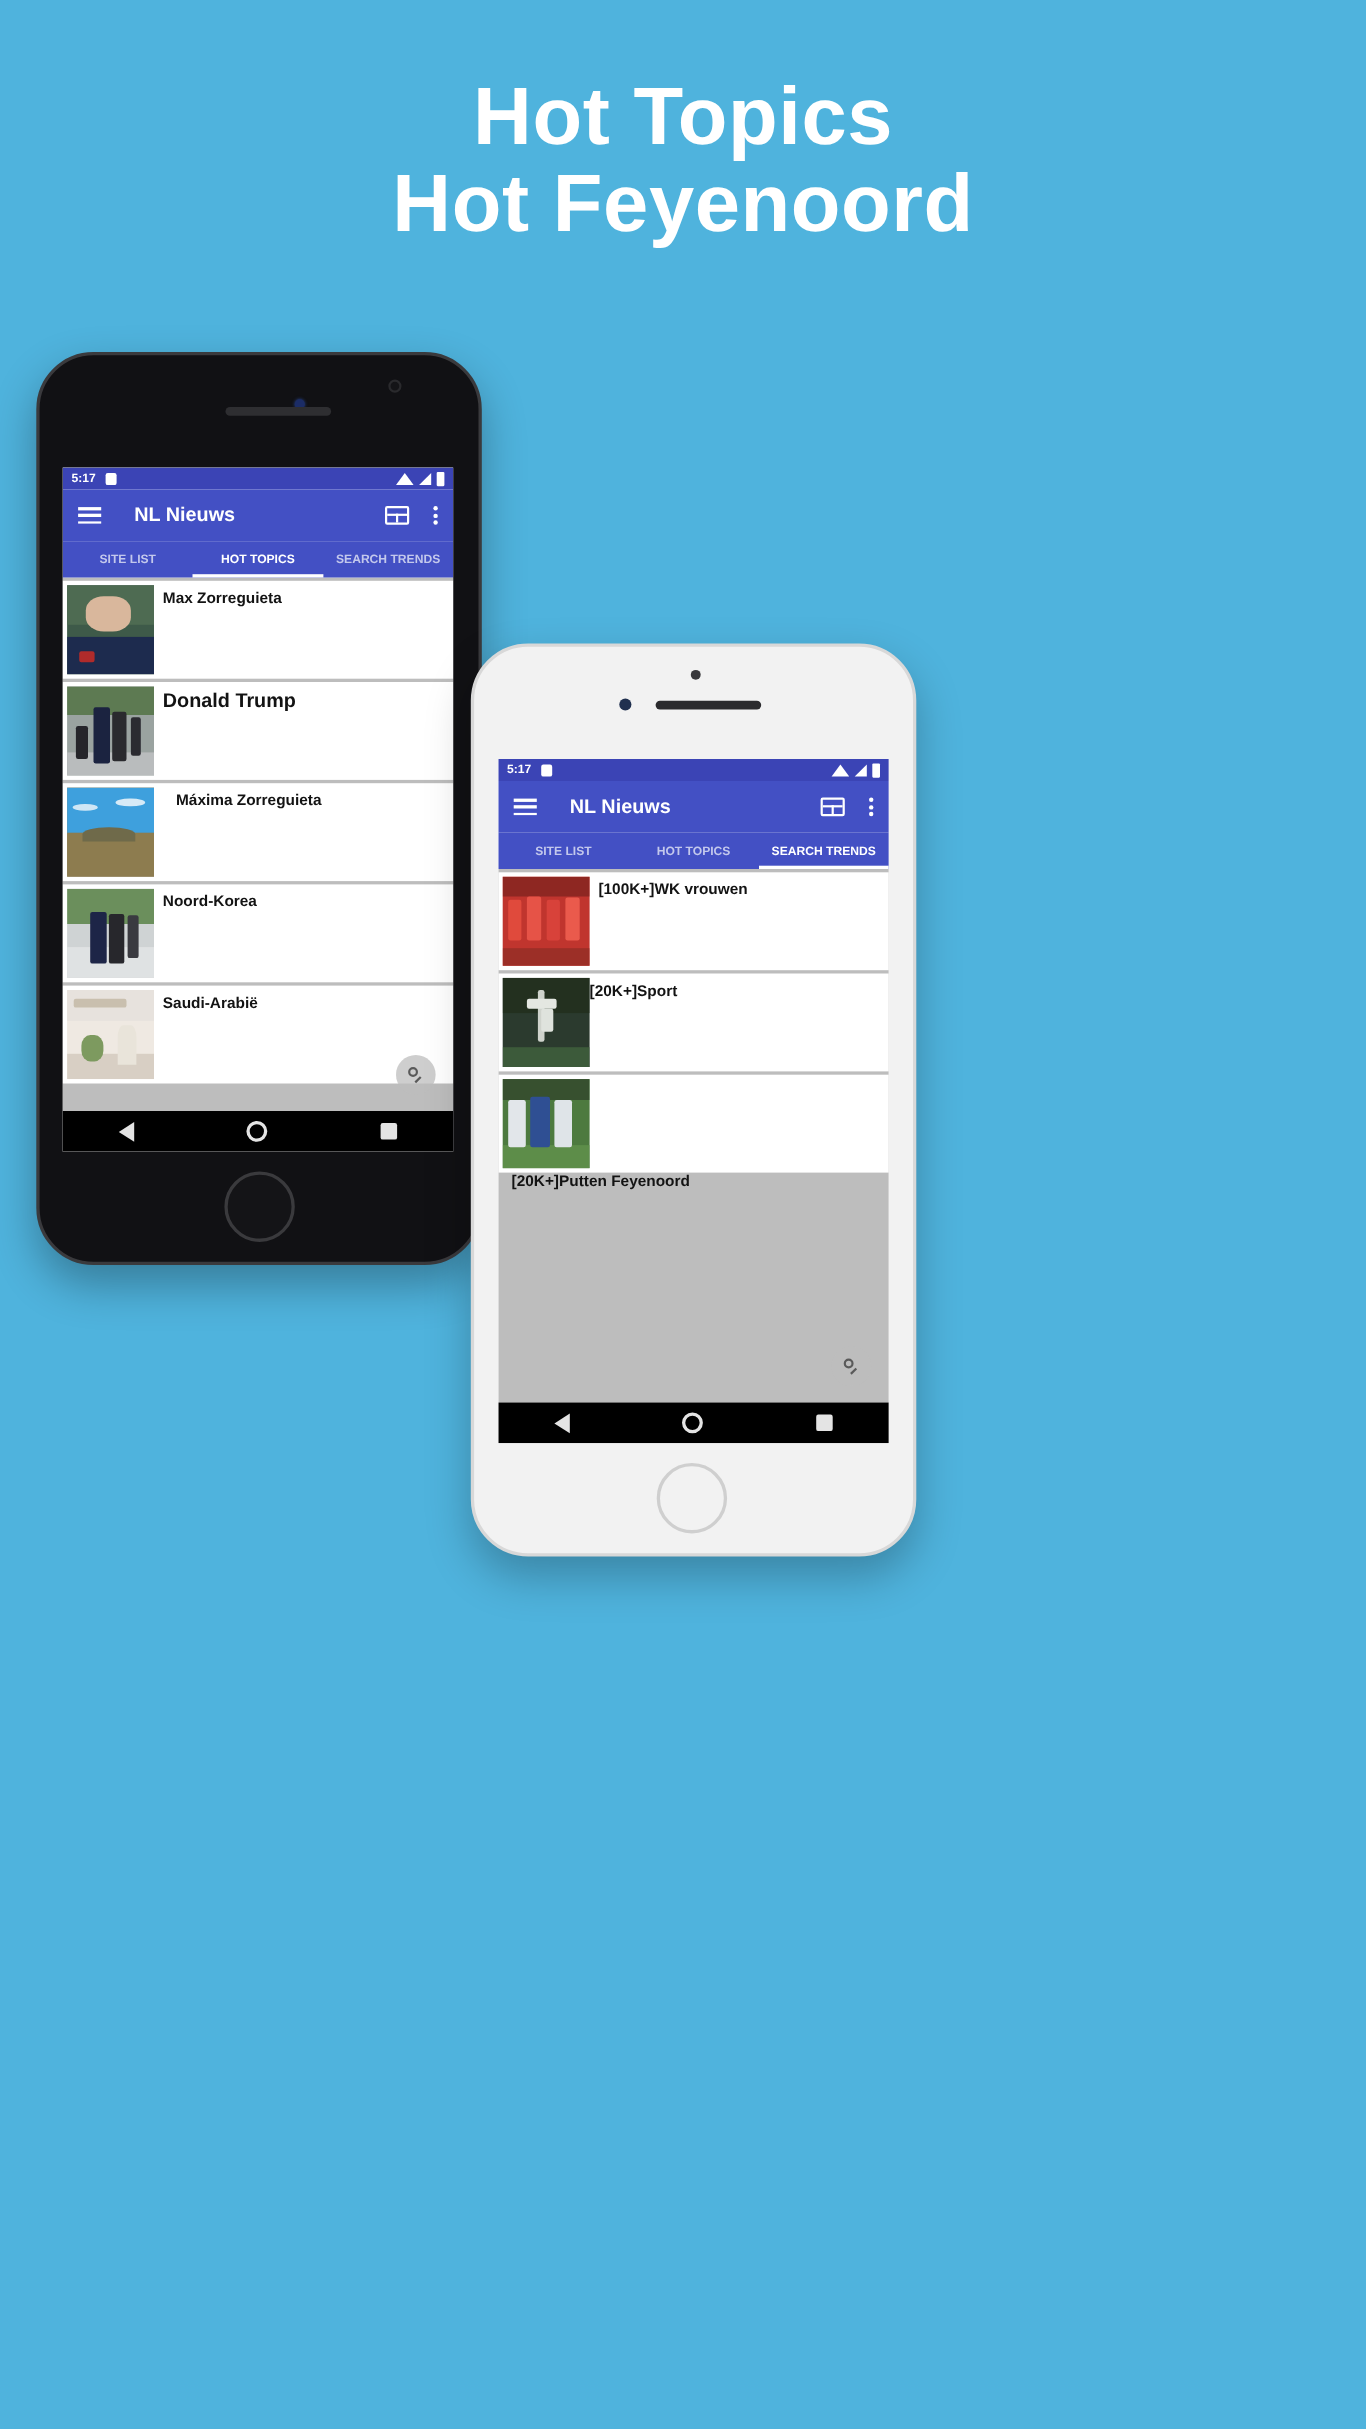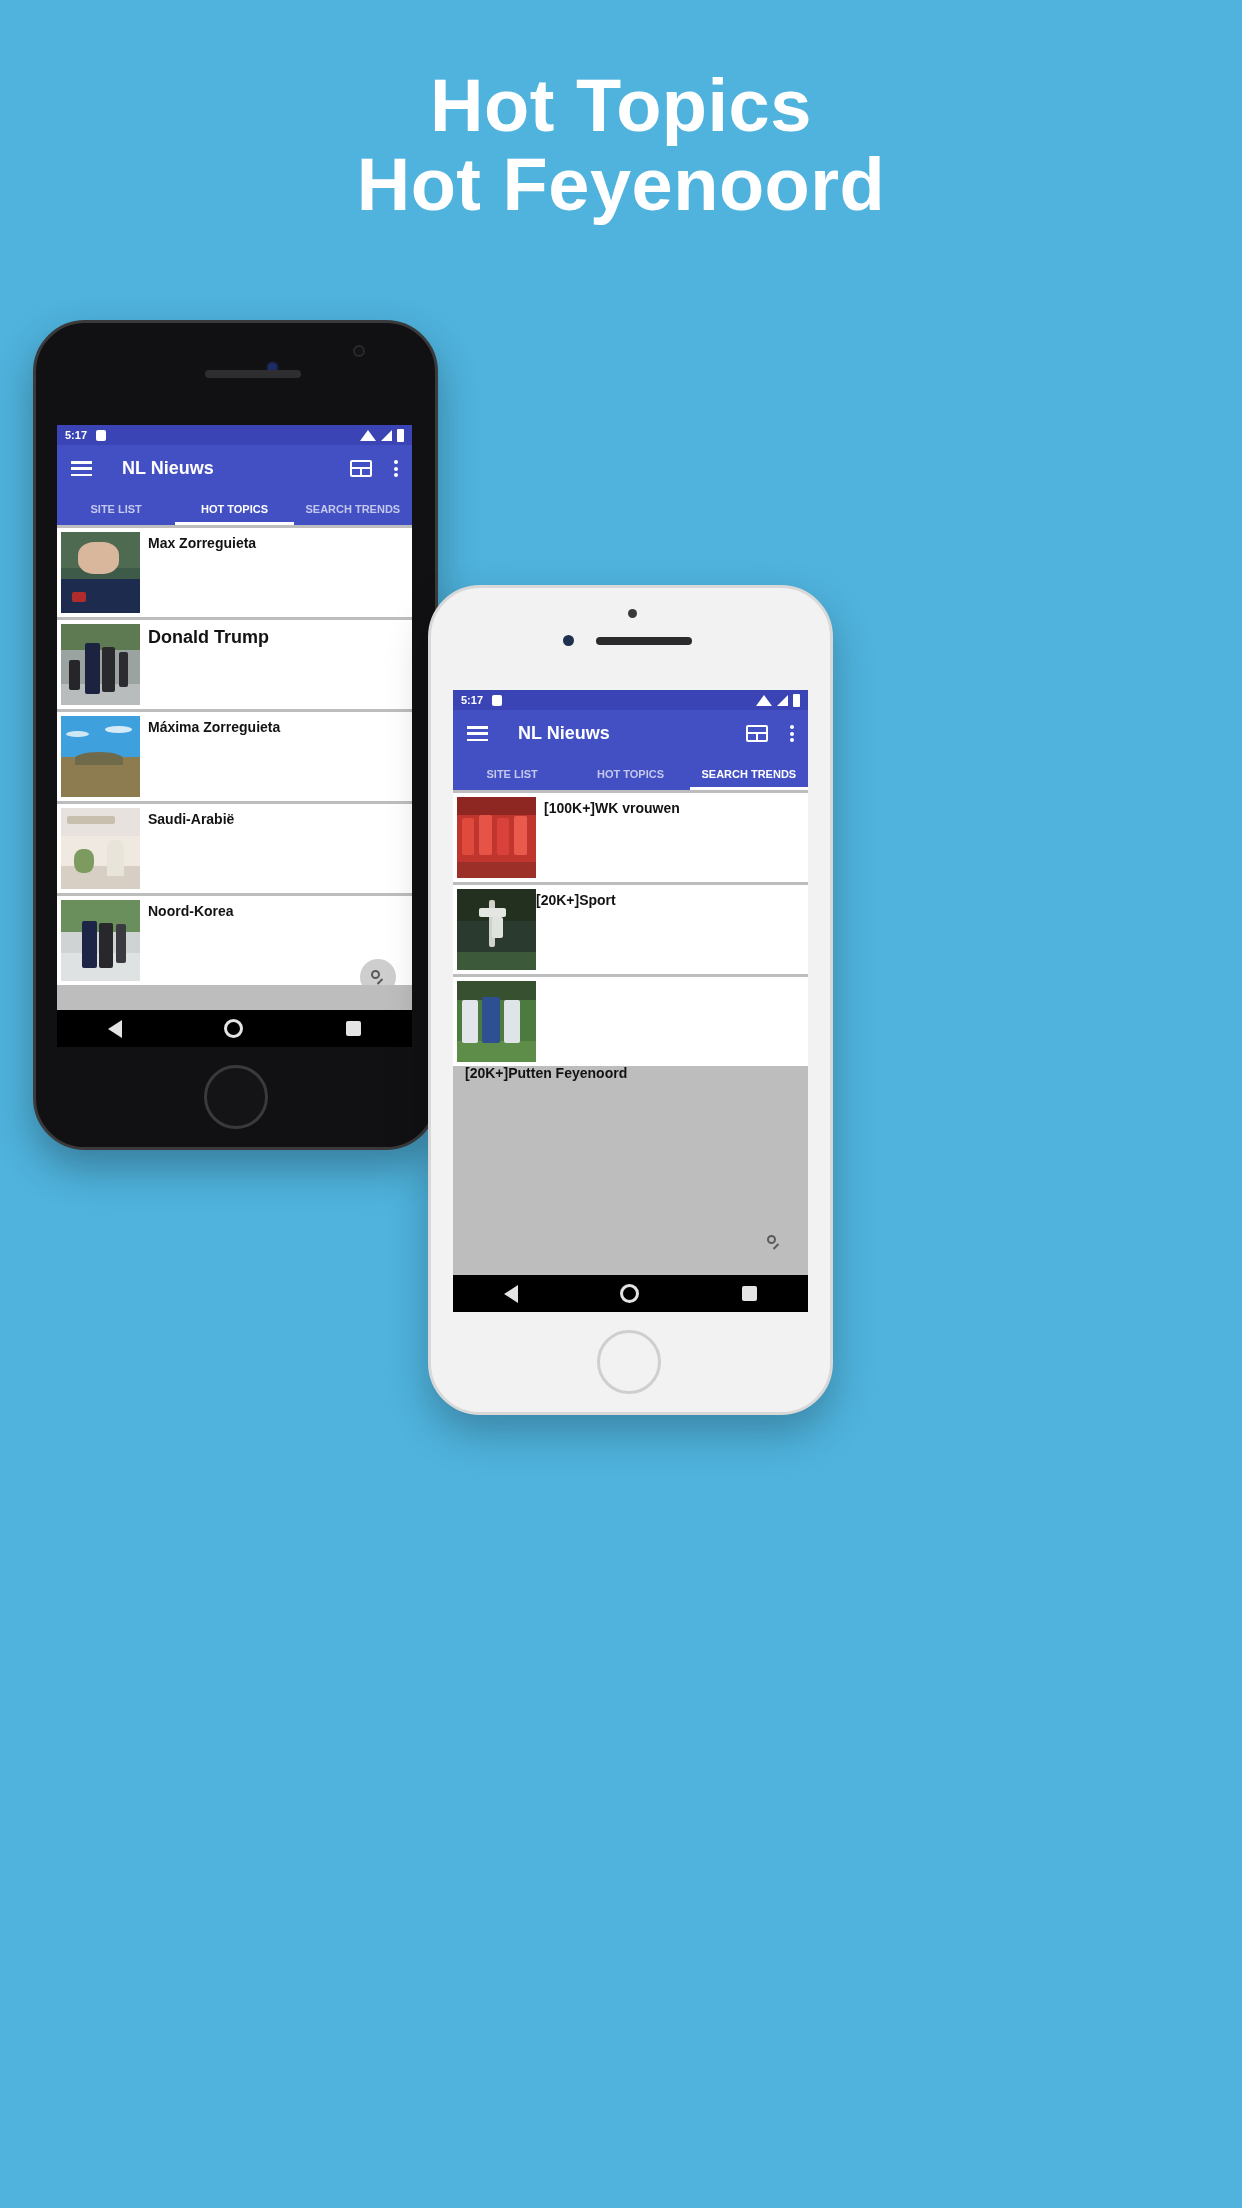--- a/index.html
+++ b/index.html
@@ -185,43 +185,43 @@
         </div>
 
         <div class="card" style="height:89px; margin-bottom:3px; padding:4px;">
           <div class="thumb" style="width:79px;height:81px;background:#8a7d5a;">
             <div class="sky" style="height:52%;background:#3ea0dd;"></div>
             <div class="fig" style="left:6%;top:18%;width:30%;height:8%;background:#cfe6f5;border-radius:50%;"></div>
             <div class="fig" style="left:56%;top:12%;width:34%;height:9%;background:#d6eaf7;border-radius:50%;"></div>
             <div class="ground" style="height:50%;background:#8d7c4f;"></div>
             <div class="fig" style="left:18%;top:44%;width:60%;height:16%;background:#6f6a4a;border-radius:50% 50% 0 0;"></div>
           </div>
-          <div class="cardtitle" style="margin-left:8px; margin-top:3px; font-size:14px;">Máxima Zorreguieta</div>
+          <div class="cardtitle" style="margin-left:20px; margin-top:3px; font-size:14px;">Máxima Zorreguieta</div>
+        </div>
+
+        <div class="card" style="height:89px; margin-bottom:3px; padding:4px;">
+          <div class="thumb" style="width:79px;height:81px;background:#cfd3d4;">
+            <div class="sky" style="height:40%;background:#6b8f5c;"></div>
+            <div class="ground" style="height:34%;background:#dfe2e3;"></div>
+            <div class="fig" style="left:26%;top:26%;width:20%;height:58%;background:#1d2547;"></div>
+            <div class="fig" style="left:48%;top:28%;width:18%;height:56%;background:#27272c;"></div>
+            <div class="fig" style="left:70%;top:30%;width:12%;height:48%;background:#3a3a40;"></div>
+          </div>
+          <div class="cardtitle" style="margin-left:8px; margin-top:3px; font-size:14px;">Noord-Korea</div>
         </div>
 
         <div class="card" style="height:89px; margin-bottom:3px; padding:4px;">
           <div class="thumb" style="width:79px;height:81px;background:#efe9e2;">
             <div class="sky" style="height:34%;background:#e7e2dd;"></div>
             <div class="ground" style="height:28%;background:#d8cfc4;"></div>
             <div class="fig" style="left:8%;top:10%;width:60%;height:10%;background:#c9bfae;"></div>
             <div class="fig" style="left:58%;top:40%;width:22%;height:44%;background:#e9e4da;border-radius:30% 30% 0 0;"></div>
             <div class="fig" style="left:16%;top:50%;width:26%;height:30%;background:#7d9a5f;border-radius:40%;"></div>
           </div>
           <div class="cardtitle" style="margin-left:8px; margin-top:3px; font-size:14px;">Saudi-Arabië</div>
-        </div>
-
-        <div class="card" style="height:89px; margin-bottom:3px; padding:4px;">
-          <div class="thumb" style="width:79px;height:81px;background:#cfd3d4;">
-            <div class="sky" style="height:40%;background:#6b8f5c;"></div>
-            <div class="ground" style="height:34%;background:#dfe2e3;"></div>
-            <div class="fig" style="left:26%;top:26%;width:20%;height:58%;background:#1d2547;"></div>
-            <div class="fig" style="left:48%;top:28%;width:18%;height:56%;background:#27272c;"></div>
-            <div class="fig" style="left:70%;top:30%;width:12%;height:48%;background:#3a3a40;"></div>
-          </div>
-          <div class="cardtitle" style="margin-left:8px; margin-top:3px; font-size:14px;">Noord-Korea</div>
         </div>
       </div>
 
       <div class="fab" style="right:16px; bottom:52px; width:36px; height:36px;">
         <span class="ico-search" style="width:16px;height:16px;display:block;">
           <span class="ring" style="left:1px;top:1px;width:9px;height:9px;"></span>
           <span class="stem" style="left:9px;top:9px;width:2px;height:7px;"></span>
         </span>
       </div>
 

